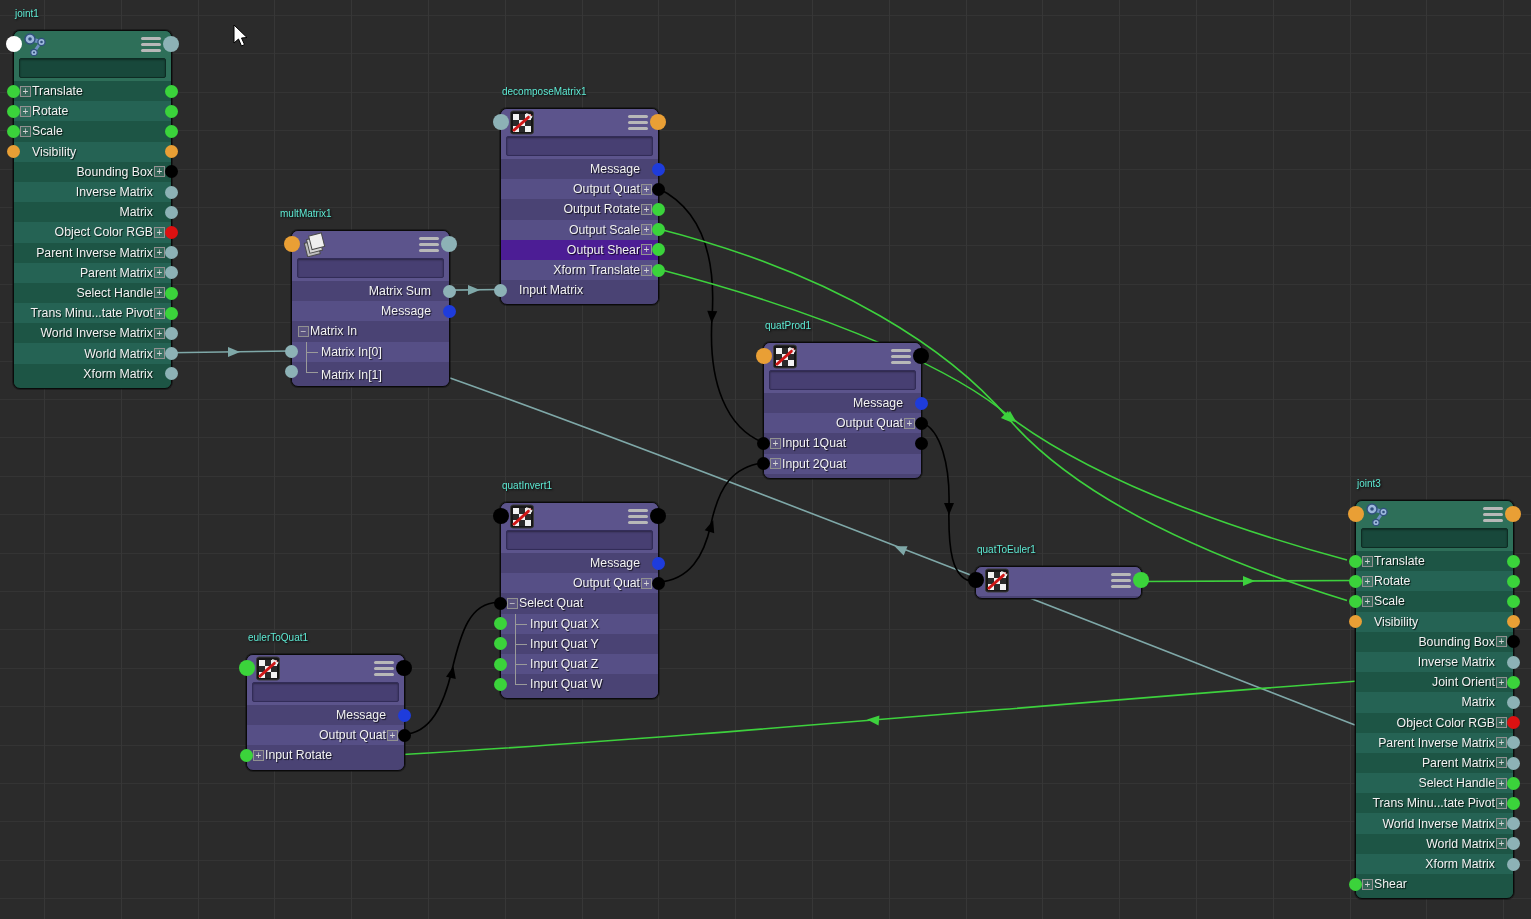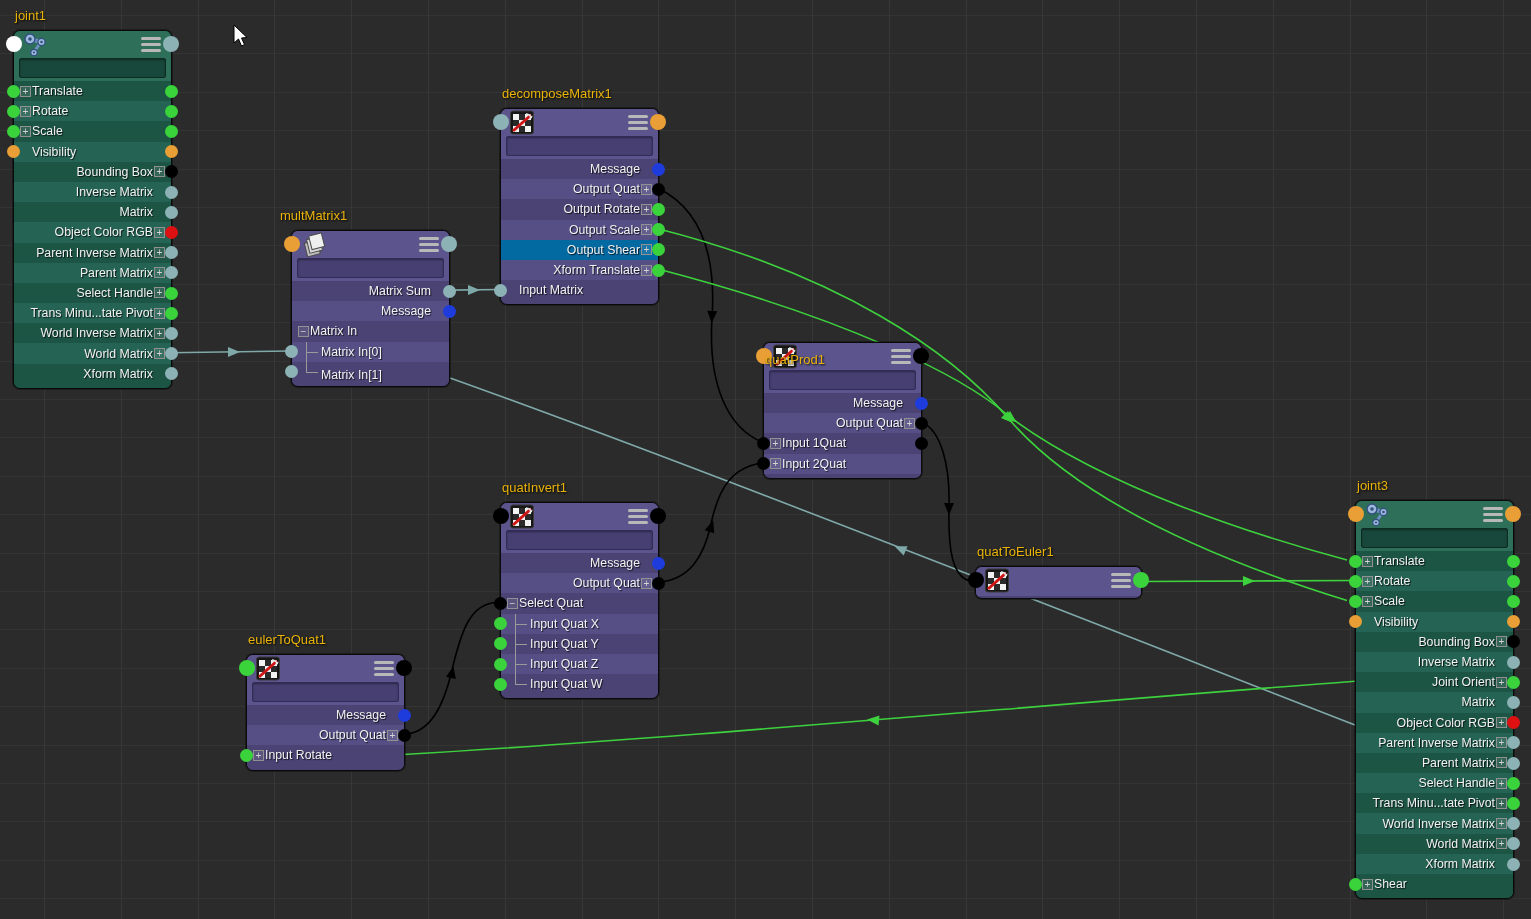--- a/index.html
+++ b/index.html
@@ -12,21 +12,21 @@
       repeating-linear-gradient(to bottom, #343434 0px, #343434 1px, transparent 1px, transparent 38.4px);
     background-position:44px 15px;
   }
   #wires{position:absolute;left:0;top:0;z-index:1;}
   .node{
     position:absolute;z-index:2;border:1px solid #0a0a0a;border-radius:7px;
     overflow:visible;box-shadow:0 0 0 1px rgba(0,0,0,.35);
   }
   .node-inner{position:relative;width:100%;height:100%;border-radius:6px;overflow:hidden;}
   .node-title{
-    position:absolute;z-index:3;color:#eab308;font-size:13px;
+    position:absolute;z-index:3;color:#5eead4;font-size:10px;
     text-shadow:1px 1px 2px rgba(0,0,0,.9);white-space:nowrap;
   }
   .hdr{position:relative;height:26px;}
   .hdr .nicon{position:absolute;left:9px;top:1px;}
   .burger{position:absolute;right:10px;top:6px;width:20px;}
   .burger div{height:3.4px;background:#b8b8b8;border-radius:2px;margin-bottom:2.4px;}
   .fieldwrap{height:24px;position:relative;}
   .rename{
     position:absolute;left:5px;right:5px;top:1px;height:18px;
     border:1px solid rgba(0,0,0,.55);border-radius:2px;outline:none;
@@ -278,21 +278,21 @@
           <span class="exp">+</span>
         </div>
         <div class="row aright" style="background: rgb(74, 67, 116); padding-left: 24px;">
           <span>Output Rotate</span>
           <span class="exp">+</span>
         </div>
         <div class="row aright" style="background: rgb(86, 79, 134);">
           <span>Output Scale</span>
           <span class="exp">+</span>
         </div>
-        <div class="row aright" style="background: #0369a1;">
+        <div class="row aright" style="background: #4c1d95;">
           <span>Output Shear</span>
           <span class="exp">+</span>
         </div>
         <div class="row aright" style="background: rgb(86, 79, 134);">
           <span>Xform Translate</span>
           <span class="exp">+</span>
         </div>
         <div class="row aleft" style="background: rgb(74, 67, 116);">
           <span class="padsp"></span>
           <span>Input Matrix</span>
@@ -301,21 +301,21 @@
       <span class="hport hportL" style="background: rgb(141, 178, 182);"></span>
       <span class="hport hportR" style="background: rgb(233, 159, 53);"></span>
       <span class="dot dotR" style="top: 53.6px; background: rgb(30, 60, 220);"></span>
       <span class="dot dotR" style="top: 73.8px; background: rgb(0, 0, 0);"></span>
       <span class="dot dotR" style="top: 94px; background: rgb(59, 211, 59);"></span>
       <span class="dot dotR" style="top: 114.2px; background: rgb(59, 211, 59);"></span>
       <span class="dot dotR" style="top: 134.4px; background: rgb(59, 211, 59);"></span>
       <span class="dot dotR" style="top: 154.6px; background: rgb(59, 211, 59);"></span>
       <span class="dot dotL" style="top: 174.8px; background: rgb(141, 178, 182);"></span>
     </div>
-    <div class="node-title" style="left: 765px; top: 320px; margin-top: 32px;">quatProd1</div>
+    <div class="node-title" style="left: 765px; top: 320px;">quatProd1</div>
     <div class="node" style="left: 763px; top: 342px; width: 157px; height: 134.8px; background: rgb(74, 67, 116);">
       <div class="node-inner">
         <div class="hdr" style="background: rgb(92, 84, 140);">
           <span class="nicon"><svg width="25" height="25" viewBox="0 0 25 25">
     <rect x="0.5" y="1" width="23" height="23" rx="2.5" fill="#161616" stroke="#3c3c3c"></rect>
     <rect x="3" y="4" width="6" height="6" fill="#f2f2f2"></rect>
               <rect x="9" y="4" width="6" height="6" fill="#2a2a2a"></rect>
     <rect x="15" y="4" width="6" height="6" fill="#f2f2f2"></rect>
               <rect x="3" y="10" width="6" height="6" fill="#2a2a2a"></rect>
     <rect x="9" y="10" width="6" height="6" fill="#f2f2f2"></rect>

